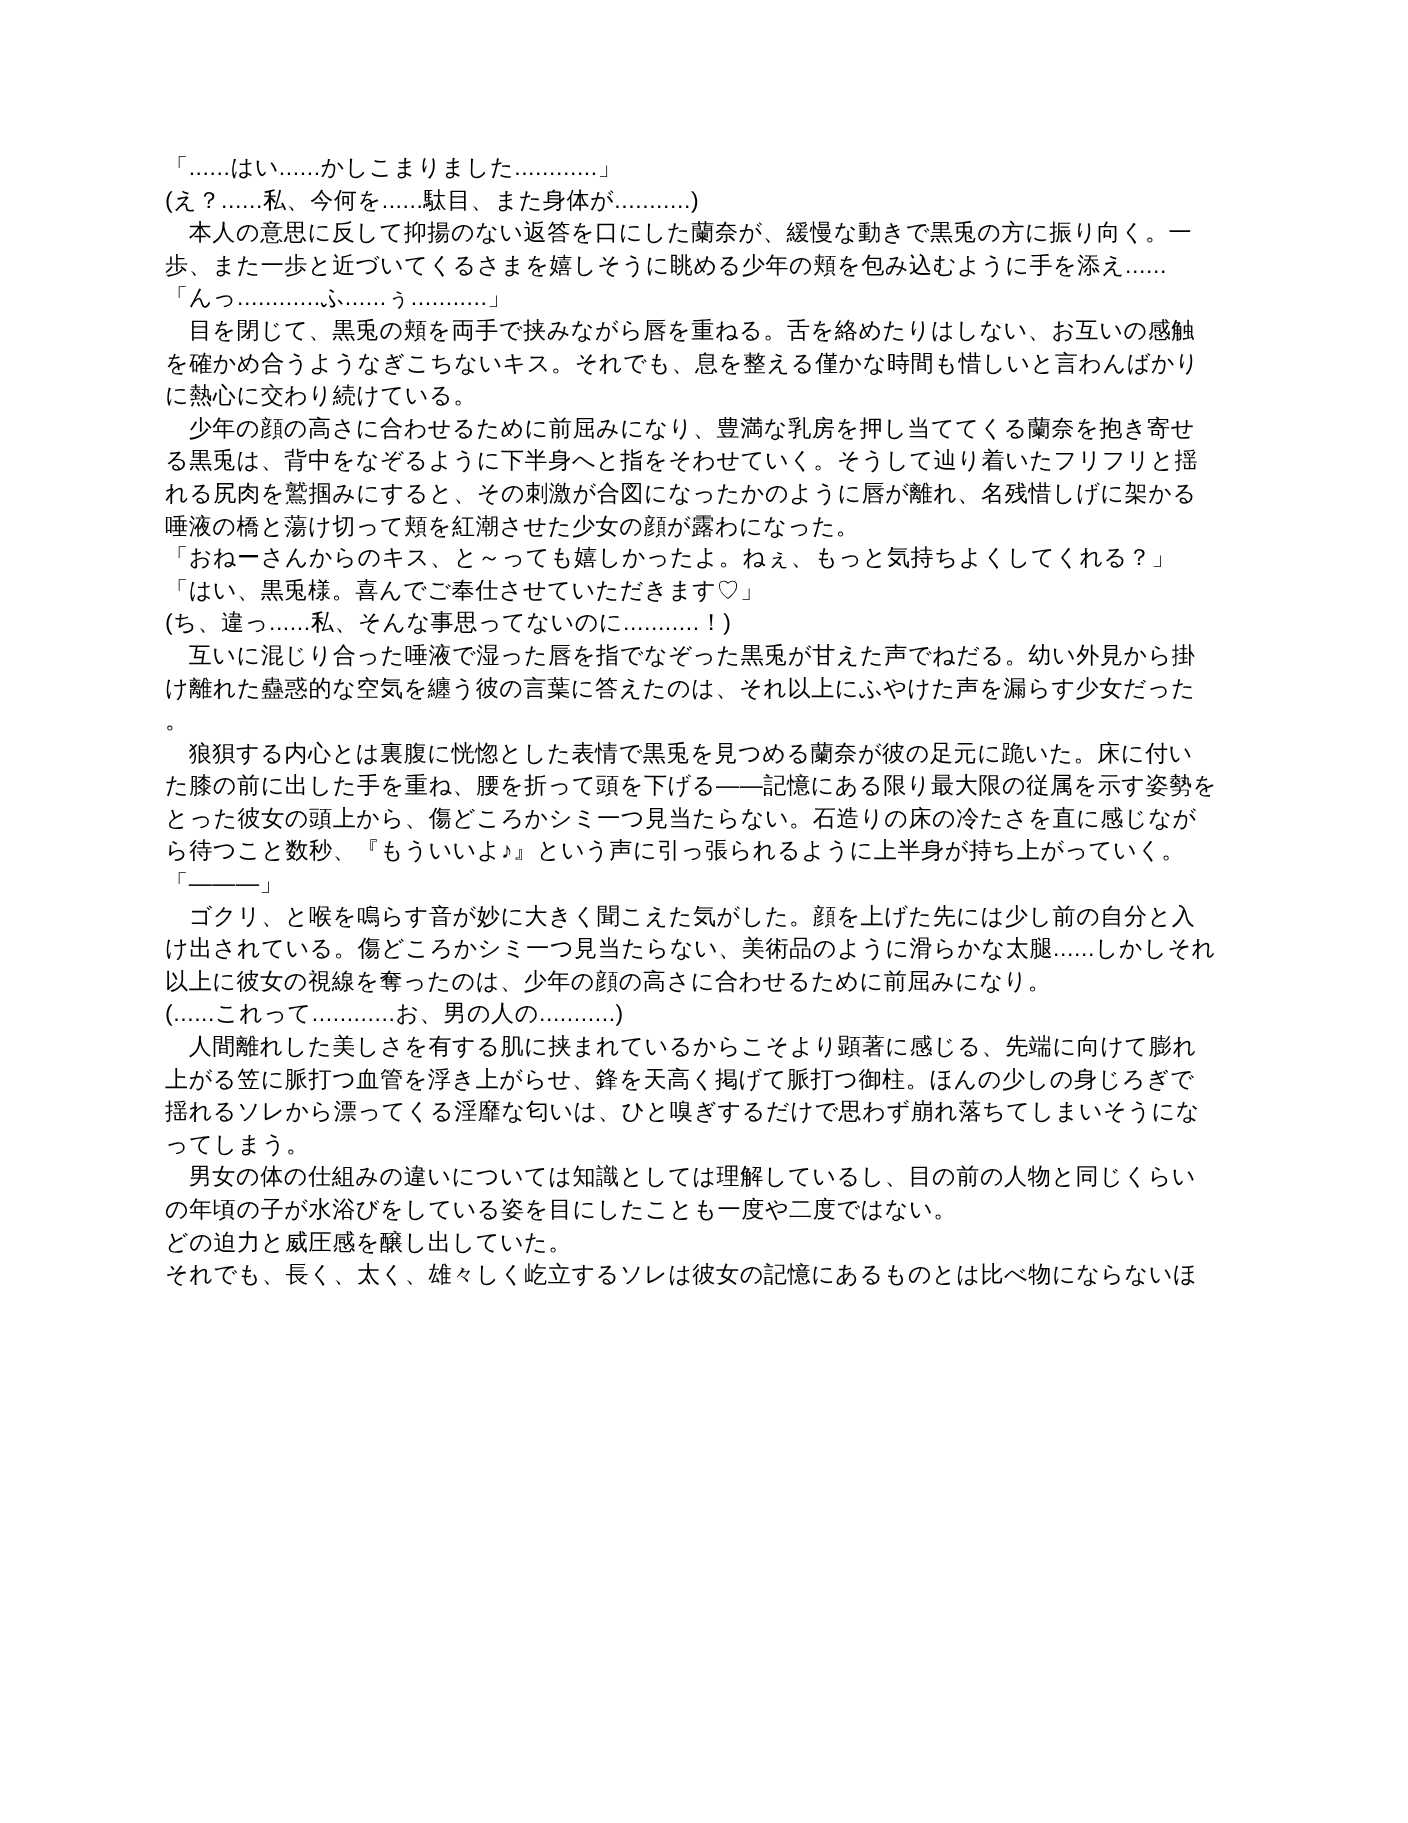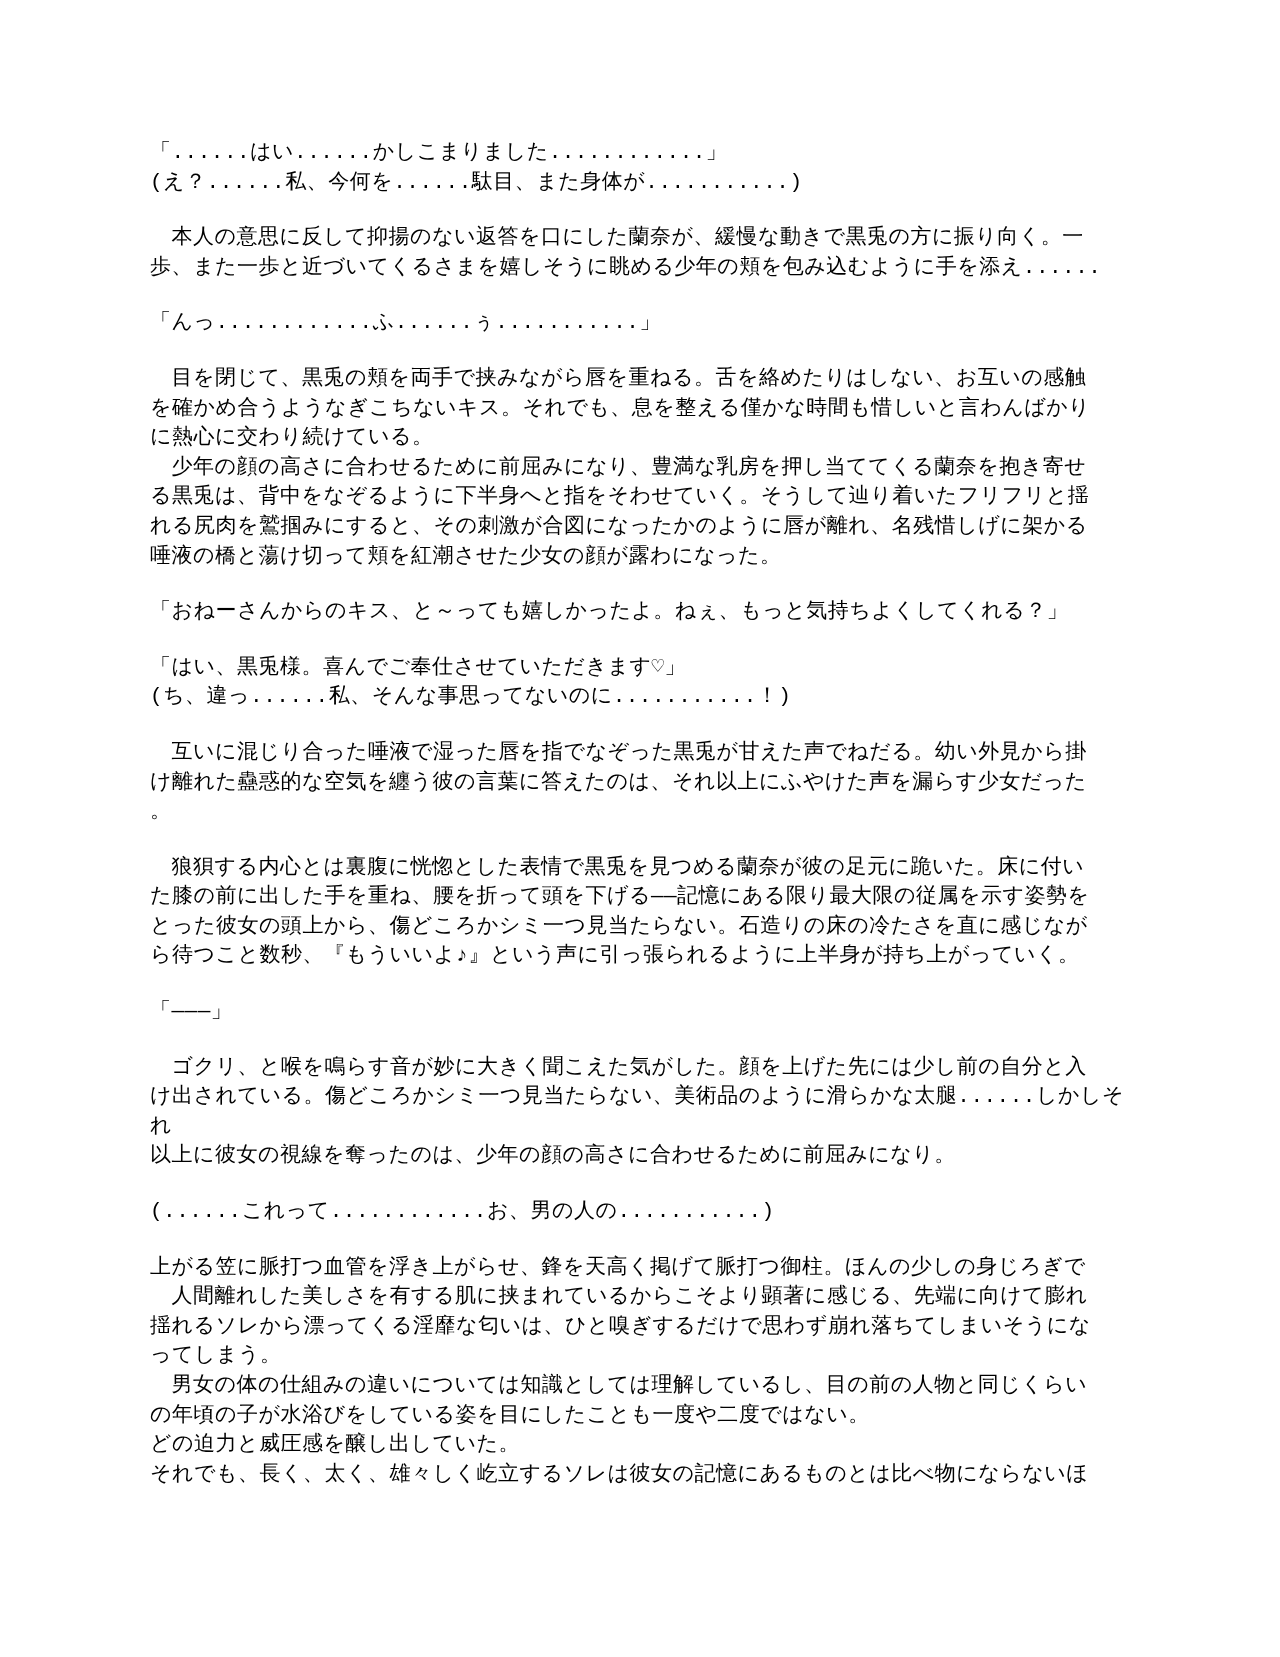--- a/index.html
+++ b/index.html
@@ -6,34 +6,34 @@
     margin: 0;
     padding: 0;
     background: #ffffff;
   }
   .page {
     position: relative;
     width: 1280px;
     height: 1657px;
     background: #ffffff;
     overflow: hidden;
-    font-family: Liberation Mono, monospace;
+    font-family: Liberation Sans, sans-serif;
     color: #000000;
   }
   .text-area {
     position: absolute;
     left: 150px;
     top: 138px;
     width: 990px;
     font-size: 21px;
     line-height: 29.6px;
     letter-spacing: 0.5px;
   }
   .block { margin: 0; }
-  .block + .block { margin-top: 26px; }
+  .block + .block { }
   .line {
     white-space: pre-wrap;
     min-height: 29.6px;
   }
 </style>
 </head>
 <body>
 
 <div class="page">
   <div class="text-area" id="text-area">
@@ -80,22 +80,22 @@
       </div>
       <div class="block">
         <div class="line">　ゴクリ、と喉を鳴らす音が妙に大きく聞こえた気がした。顔を上げた先には少し前の自分と入</div>
         <div class="line">け出されている。傷どころかシミ一つ見当たらない、美術品のように滑らかな太腿......しかしそれ</div>
         <div class="line">以上に彼女の視線を奪ったのは、少年の顔の高さに合わせるために前屈みになり。</div>
       </div>
       <div class="block">
         <div class="line">(......これって............お、男の人の...........)</div>
       </div>
       <div class="block">
+        <div class="line">　人間離れした美しさを有する肌に挟まれているからこそより顕著に感じる、先端に向けて膨れ</div>
         <div class="line">上がる笠に脈打つ血管を浮き上がらせ、鋒を天高く掲げて脈打つ御柱。ほんの少しの身じろぎで</div>
-        <div class="line">　人間離れした美しさを有する肌に挟まれているからこそより顕著に感じる、先端に向けて膨れ</div>
         <div class="line">揺れるソレから漂ってくる淫靡な匂いは、ひと嗅ぎするだけで思わず崩れ落ちてしまいそうにな</div>
         <div class="line">ってしまう。</div>
         <div class="line">　男女の体の仕組みの違いについては知識としては理解しているし、目の前の人物と同じくらい</div>
         <div class="line">の年頃の子が水浴びをしている姿を目にしたことも一度や二度ではない。</div>
         <div class="line">どの迫力と威圧感を醸し出していた。</div>
         <div class="line">それでも、長く、太く、雄々しく屹立するソレは彼女の記憶にあるものとは比べ物にならないほ</div>
       </div>
     </div>
 </div>
 

